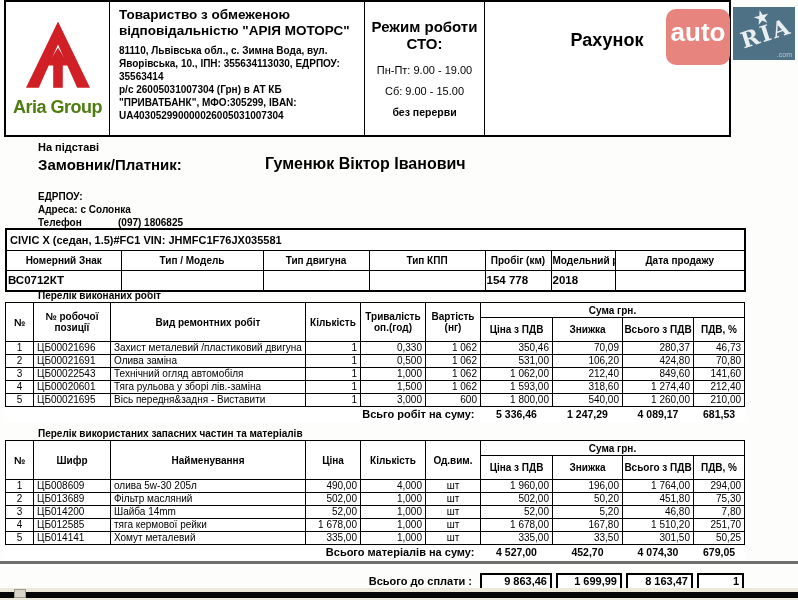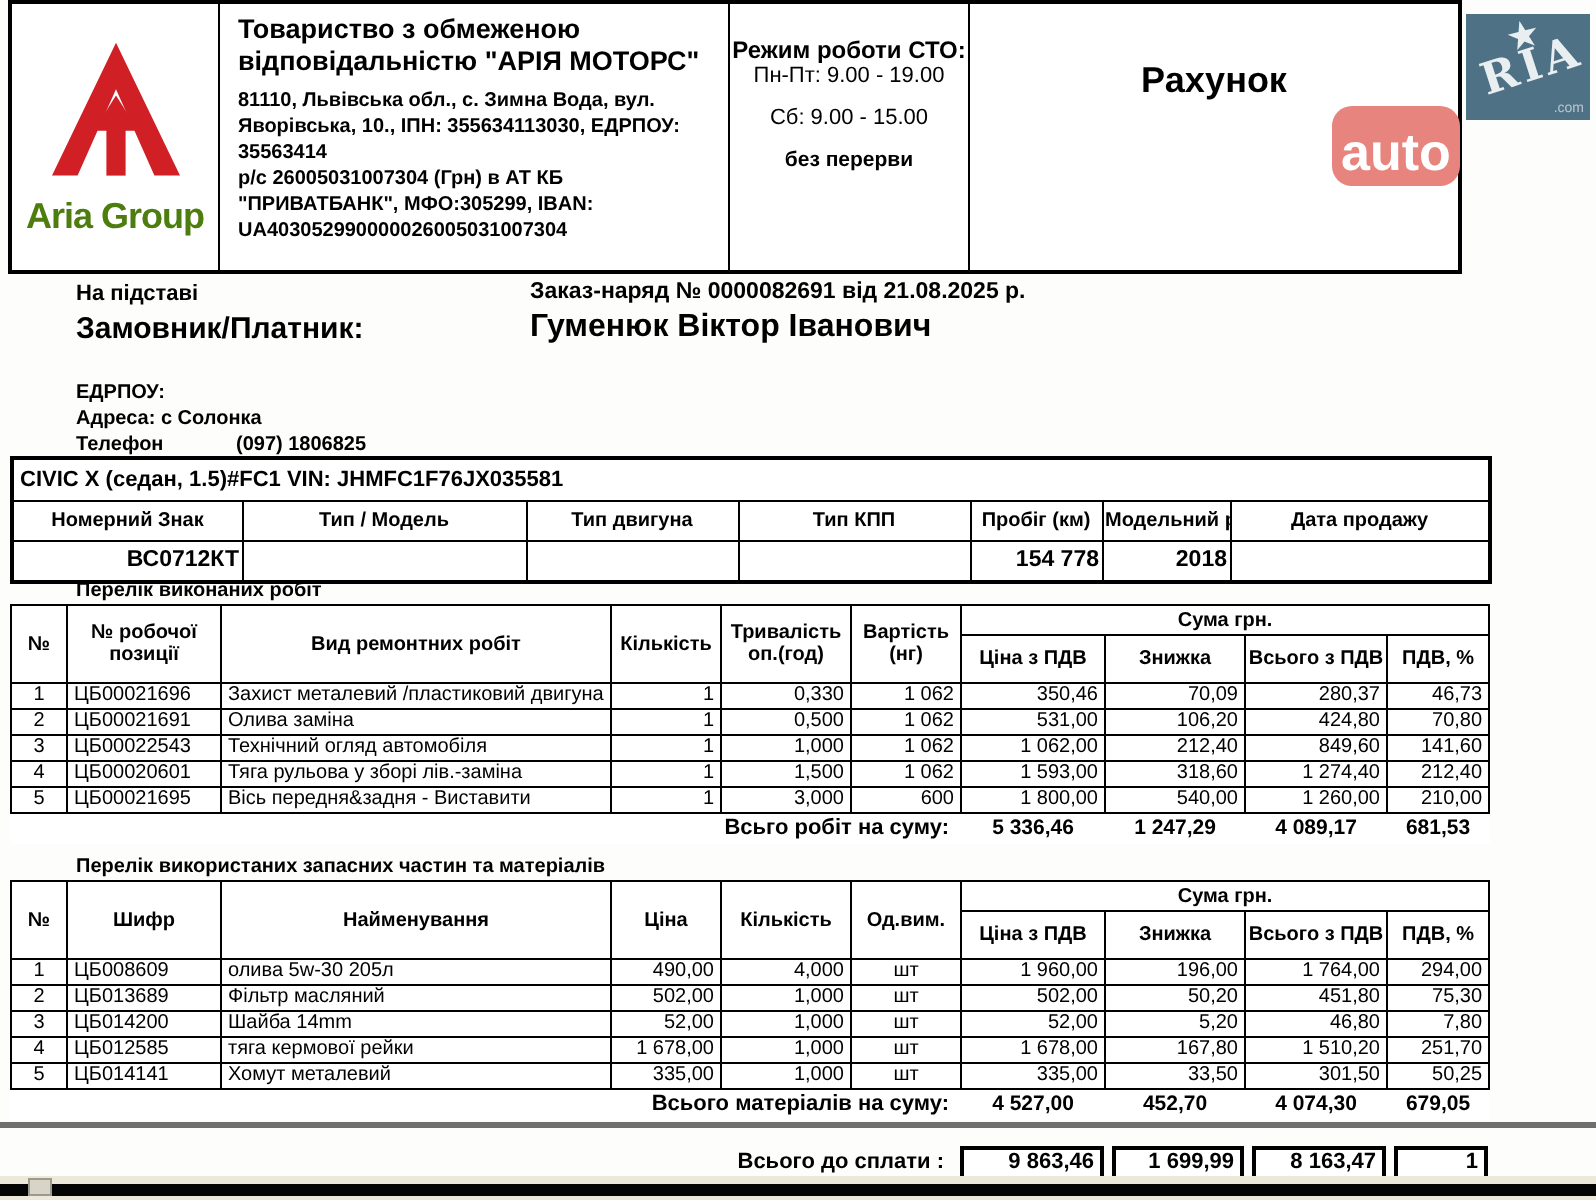--- a/index.html
+++ b/index.html
@@ -11,31 +11,31 @@
          border:2px solid #000; box-sizing:border-box; display:flex; background:#fff; }
   .hdr-cell { box-sizing:border-box; border-right:1px solid #000; }
   .hdr-cell:last-child { border-right:none; }
   .cell-logo { width:104px; display:flex; flex-direction:column; align-items:center; justify-content:center; }
   .brand-text { color:#4d7c0f; font-weight:bold; font-size:18px; margin-top:2px; letter-spacing:-0.5px; }
   .cell-company { width:255px; padding:5px 8px 0 9px; }
   .co-name { font-size:13.5px; font-weight:bold; line-height:1.2; }
   .co-addr { font-size:10px; font-weight:bold; line-height:1.3; margin-top:5px; }
   .co-bank { font-size:10px; font-weight:bold; line-height:1.3; }
   .cell-hours { width:120px; text-align:center; padding-top:16px; }
-  .hrs-title { font-size:12px; font-weight:bold; }
+  .hrs-title { font-size:15px; font-weight:bold; margin-bottom:12px; }
   .hrs-line  { font-size:11px; margin-bottom:9px; }
   .hrs-bold  { font-size:10.5px; font-weight:bold; }
   .cell-invoice { flex:1; text-align:center; }
   .inv-title { margin-top:28px; font-size:18px; font-weight:bold; }
   .inv-num   { margin-top:40px; font-size:14.5px; font-weight:bold; }
 
   
-  .wm-auto { position:absolute; left:666px; top:9px; width:64px; height:40px; background:#e8847e;
+  .wm-auto { position:absolute; left:666px; top:9px; width:64px; height:56px; background:#e8847e;
              border-radius:10px; color:#fff; font-weight:bold; font-size:26px; text-align:center;
-             line-height:46px; z-index:5;margin-top:44px; }
+             line-height:46px; z-index:5; }
   .wm-ria  { position:absolute; left:733px; top:7px; width:62px; height:53px; background:#4e7186;
              color:rgba(255,255,255,0.88); z-index:5; overflow:hidden; }
   .ria-star { position:absolute; left:20px; top:-1px; font-size:19px; transform:rotate(-14deg); }
   .ria-text { position:absolute; left:7px; top:13px; font-size:22px; font-weight:bold;
               transform:rotate(-18deg); letter-spacing:2px; font-family:"DejaVu Serif",serif; }
   .ria-com  { position:absolute; right:3px; bottom:2px; font-size:7px; color:rgba(255,255,255,0.6); }
 
   
   .abs { position:absolute; }
   .basis-label   { left:38px;  top:141px; font-size:11px; font-weight:bold; }
@@ -48,21 +48,21 @@
   .phone-value   { left:118px; top:217px; font-size:10px; font-weight:bold; }
 
   
   table { border-collapse:collapse; table-layout:fixed; position:absolute; left:5px; background:#fff; }
   th, td { box-sizing:border-box; overflow:hidden; }
 
   .veh { top:228px; width:739px; border:2px solid #000; }
   .veh td, .veh th { border:1px solid #000; }
   .veh .vtitle td { height:21px; font-size:11px; font-weight:bold; text-align:left; padding-left:3px; white-space:nowrap; }
   .veh .vhead th { height:20px; font-size:10px; font-weight:bold; text-align:center; white-space:nowrap; padding:0 1px; }
-  .veh .vval td  { height:21px; font-size:11.5px; font-weight:bold; text-align:right; }
+  .veh .vval td  { height:21px; font-size:11.5px; font-weight:bold; text-align:left; }
 
   .sec-label { font-size:10px; font-weight:bold; }
   .works-label { left:38px; top:290px; }
   .mats-label  { left:38px; top:428px; }
 
   .grid { width:739px; }
   .works { top:302px; }
   .mats  { top:440px; }
   .grid thead th { border:1px solid #000; font-size:10px; font-weight:bold; text-align:center;
                    line-height:1.1; padding:0 1px; }
@@ -125,21 +125,20 @@
   </div>
 
   <div class="wm-auto">auto</div>
   <div class="wm-ria">
     <span class="ria-star">★</span>
     <span class="ria-text">RIA</span>
     <span class="ria-com">.com</span>
   </div>
 
   <div class="abs basis-label">На підставі</div>
-  <div class="abs order-ref">Заказ-наряд № 0000082691 від 21.08.2025 р.</div>
   <div class="abs customer-label">Замовник/Платник:</div>
   <div class="abs customer-name">Гуменюк Віктор Іванович</div>
   <div class="abs edrpou">ЕДРПОУ:</div>
   <div class="abs address">Адреса: с Солонка</div>
   <div class="abs phone-label">Телефон</div>
   <div class="abs phone-value">(097) 1806825</div>
 
   <table class="veh">
     <colgroup>
         <col style="width:115px">

